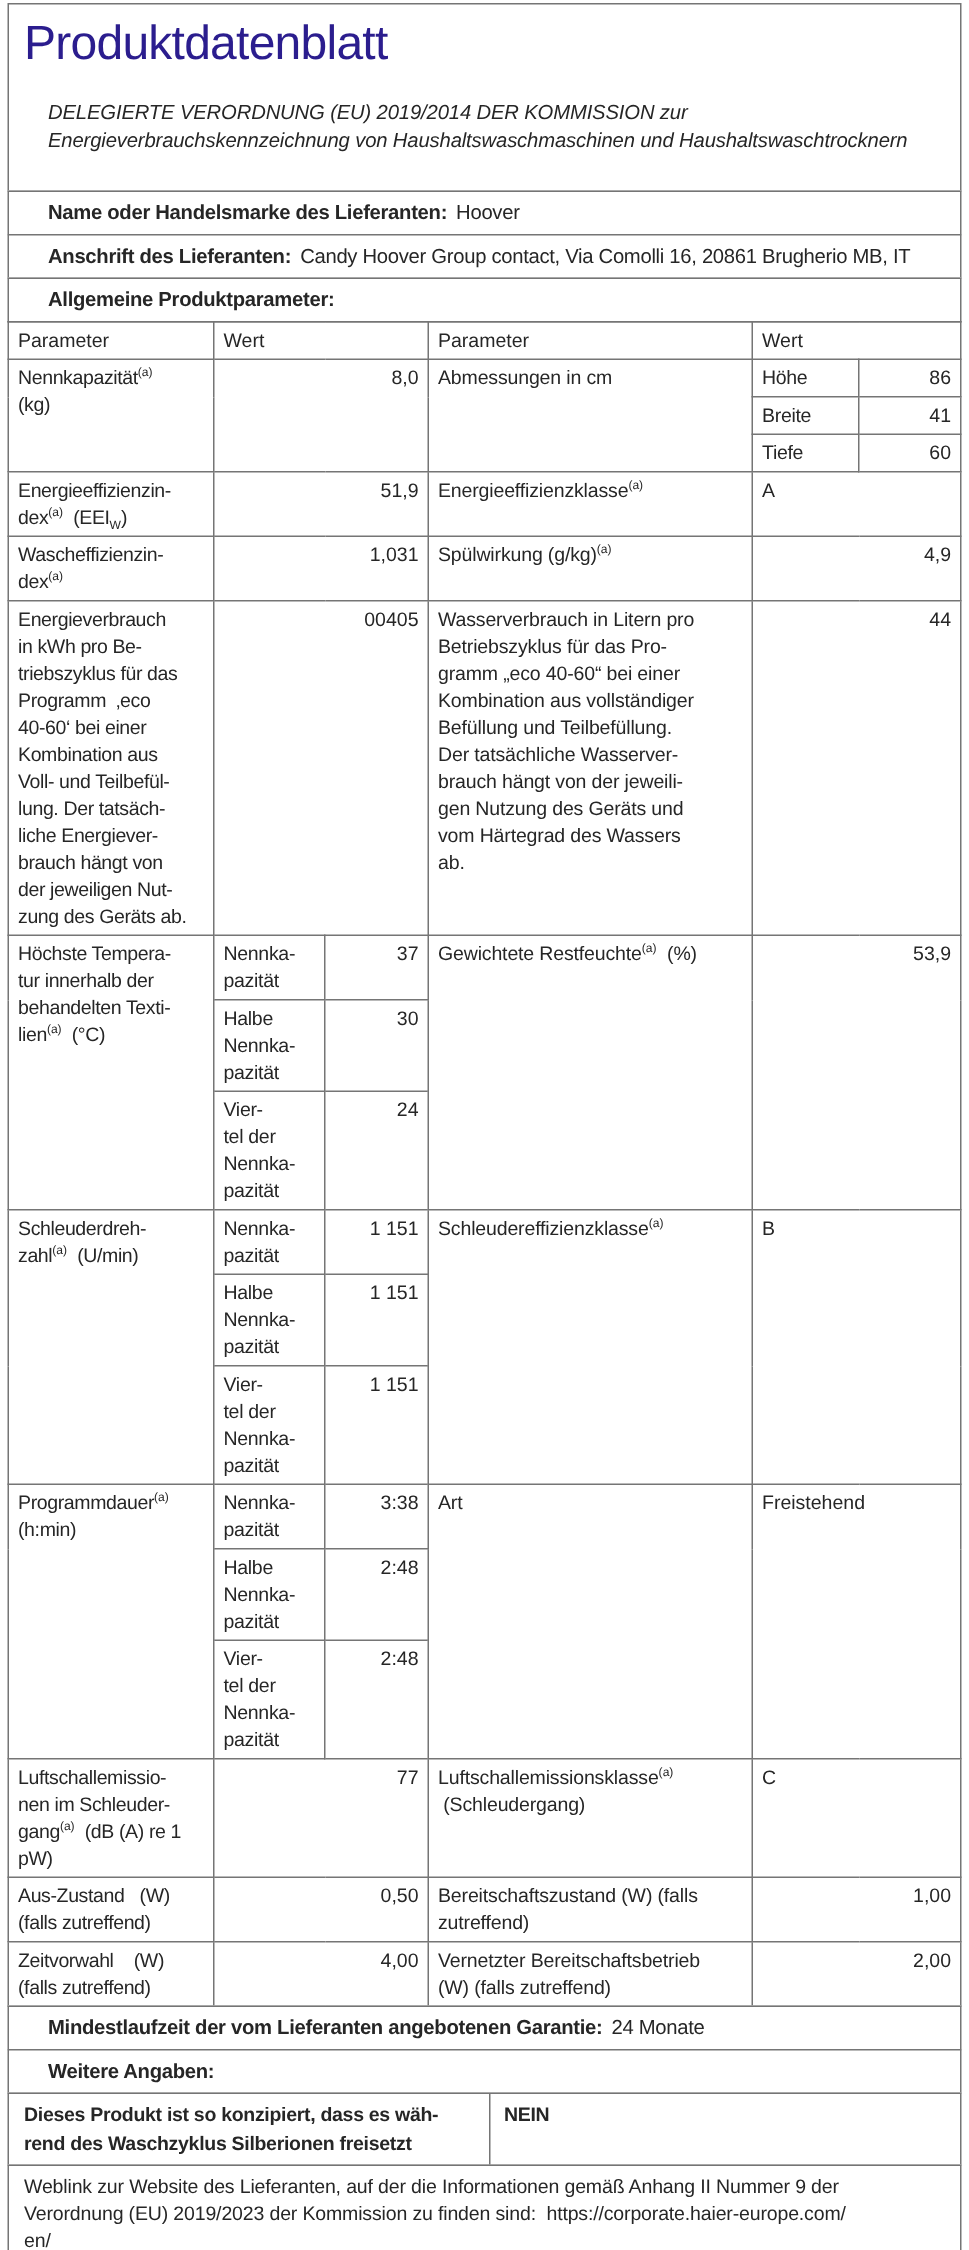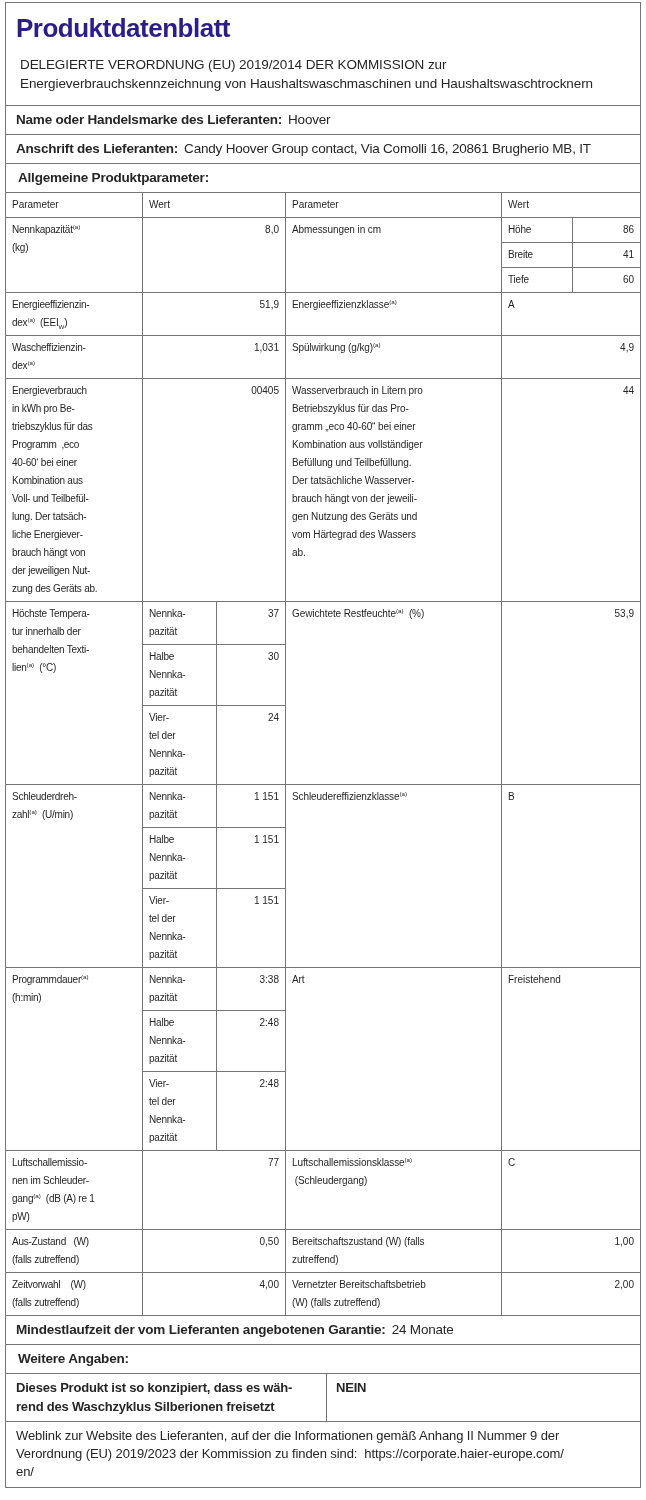--- a/index.html
+++ b/index.html
@@ -14,35 +14,35 @@
     font-family:"Liberation Sans", sans-serif;
     -webkit-font-smoothing:antialiased;
   }
   .page{padding:2px 4px 0 5px;width:636px;}
   .sec{border:1px solid var(--border);margin-top:-1px;background:#fff;box-sizing:border-box;}
   .sec:first-child{margin-top:0;}
 
   
   .title-block{padding:4px 8px 8px 10px;}
   h1.title{
-    font-size:26px;line-height:42px;font-weight:bold;color:var(--title);
+    font-size:32px;line-height:42px;font-weight:normal;color:var(--title);
     margin:0 0 6px 0;letter-spacing:-0.5px;
   }
-  .reg{font-size:13.5px;line-height:19px;margin:4px;letter-spacing:-0.1px;}
+  .reg{font-size:13.5px;line-height:19px;margin:16px;letter-spacing:-0.1px;font-style:italic;}
 
   
   .kv{font-size:13.5px;line-height:18px;padding:5px 8px 5px 10px;letter-spacing:-0.2px;}
-  .kv .lbl{font-weight:bold;}
+  .kv .lbl{font-weight:bold;margin-left:16px;}
   .kv .val{margin-left:6px;}
-  .kv.heading .lbl{margin-left:2px;}
+  .kv.heading .lbl{margin-left:16px;}
 
   
   table.params{
     width:636px;border-collapse:collapse;table-layout:fixed;
-    font-size:10px;line-height:18px;margin-top:-1px;
+    font-size:13px;line-height:18px;margin-top:-1px;
   }
   table.params td{
     border:1px solid var(--border);
     vertical-align:top;
     padding:3px 6px;
     overflow:hidden;
   }
   td.hdr{padding:3px 6px 2px 8px;}
   td.lab{padding:3px 3px 3px 7px;letter-spacing:-0.25px;}
   td.plab{padding:3px 4px 3px 8px;letter-spacing:-0.1px;}

